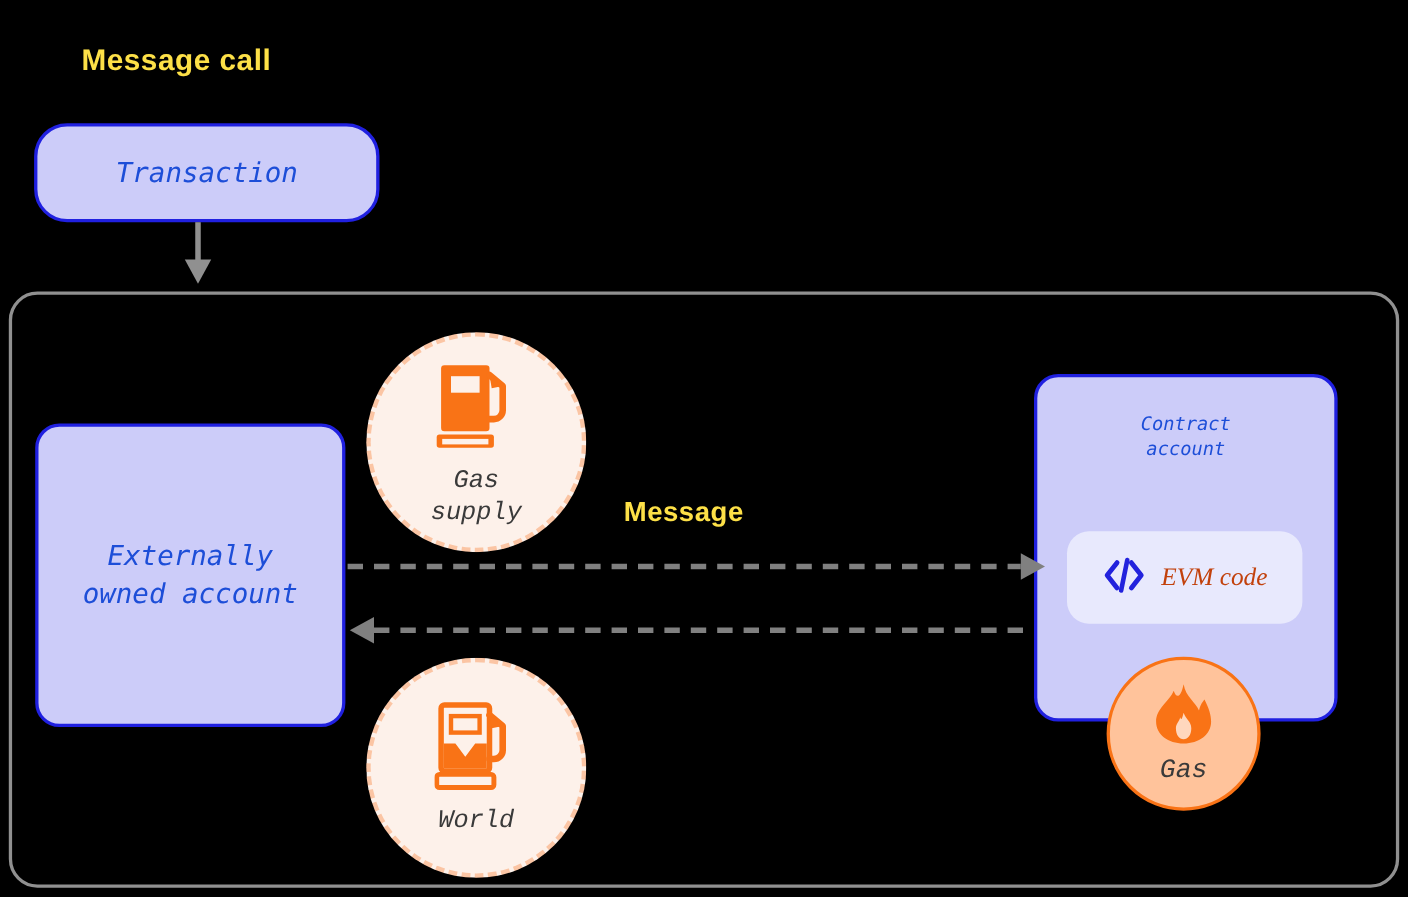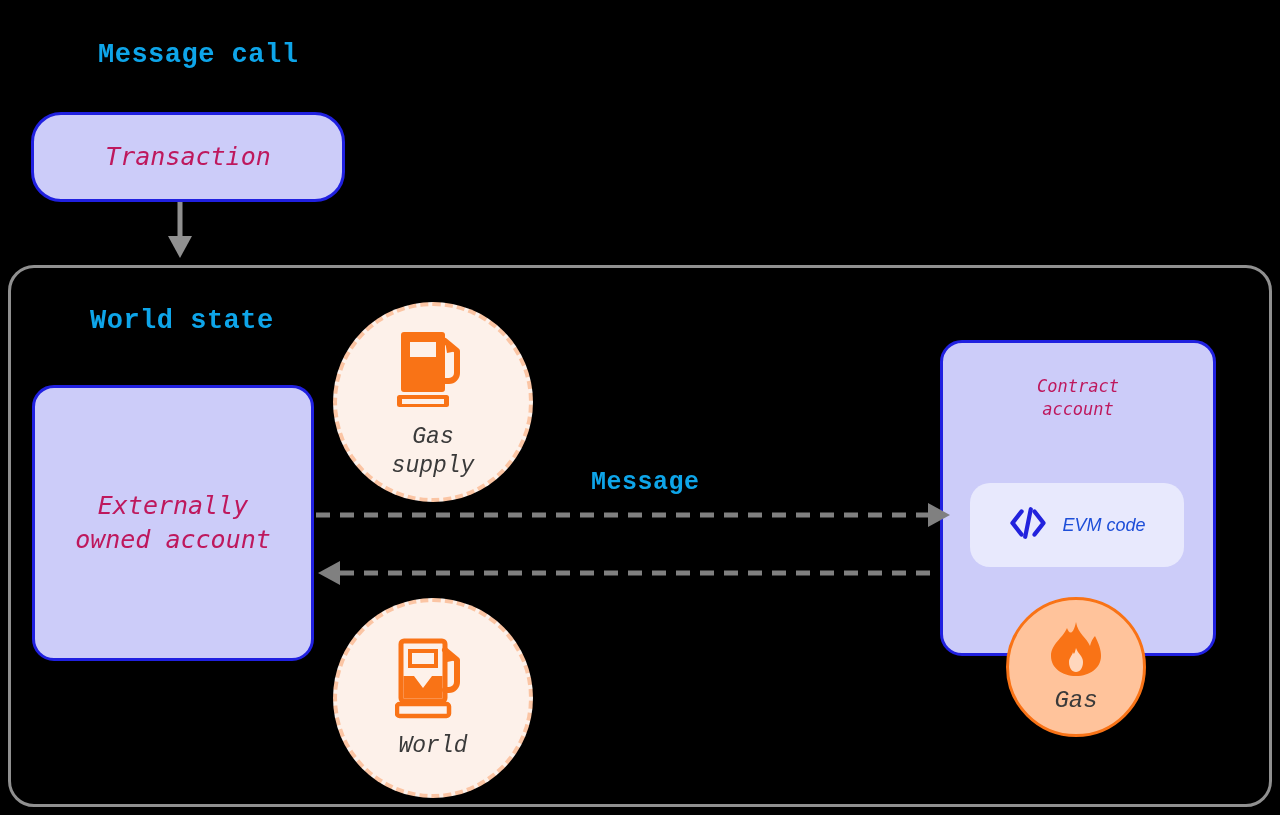--- a/index.html
+++ b/index.html
@@ -15,30 +15,29 @@
     position: relative;
     width: 1280px;
     height: 815px;
     background: #000000;
     overflow: hidden;
   }
 
   
   .heading {
     position: absolute;
-    font-family: Liberation Mono, monospace;
+    font-family: Liberation Sans, sans-serif;
     font-weight: bold;
-    color: #0ea5e9;
+    color: #fde047;
     white-space: nowrap;
     letter-spacing: 0.5px;
-    margin-left: 24px;
   }
   #message-call-title { left: 74px;  top: 40px;  font-size: 27px; }
   #world-state-title  { left: 66px;  top: 306px; font-size: 27px; }
-  #message-label      { left: 567px; top: 468px; font-size: 25px; }
+  #message-label      { left: 567px; top: 452px; font-size: 25px; }
 
   
   #world-state-container {
     position: absolute;
     left: 8px;
     top: 265px;
     width: 1264px;
     height: 542px;
     box-sizing: border-box;
     border: 3px solid #909090;
@@ -53,21 +52,21 @@
     background: #ccccf9;
     border: 3px solid #2020e0;
     display: flex;
     flex-direction: column;
     align-items: center;
     justify-content: center;
   }
   .node-label {
     font-family: "DejaVu Sans Mono", "Liberation Mono", monospace;
     font-style: italic;
-    color: #be185d;
+    color: #1d4ed8;
     text-align: center;
     white-space: pre-line;
     line-height: 1.35;
   }
 
   #transaction-box {
     left: 31px;
     top: 112px;
     width: 314px;
     height: 90px;
@@ -104,24 +103,24 @@
     height: 84px;
     box-sizing: border-box;
     background: #e8e9fd;
     border-radius: 20px;
     display: flex;
     align-items: center;
     justify-content: center;
     gap: 14px;
   }
   #evm-code-chip .chip-text {
-    font-family: Liberation Sans, sans-serif;
+    font-family: Liberation Serif, serif;
     font-style: italic;
-    font-size: 18px;
-    color: #1d4ed8;
+    font-size: 23px;
+    color: #c2410c;
     white-space: nowrap;
   }
 
   
   .dashed-circle {
     position: absolute;
     box-sizing: border-box;
     width: 200px;
     height: 200px;
     border-radius: 50%;
@@ -181,21 +180,20 @@
 <div id="stage">
 
   <div class="heading" id="message-call-title">Message call</div>
 
   <div class="node-box" id="transaction-box">
     <div class="node-label">Transaction</div>
   </div>
 
   <div id="world-state-container"></div>
 
-  <div class="heading" id="world-state-title">World state</div>
 
   <div class="node-box" id="eoa-box">
     <div class="node-label">Externally
 owned account</div>
   </div>
 
   <div class="node-box" id="contract-box">
     <div class="node-label">Contract
 account</div>
   </div>

